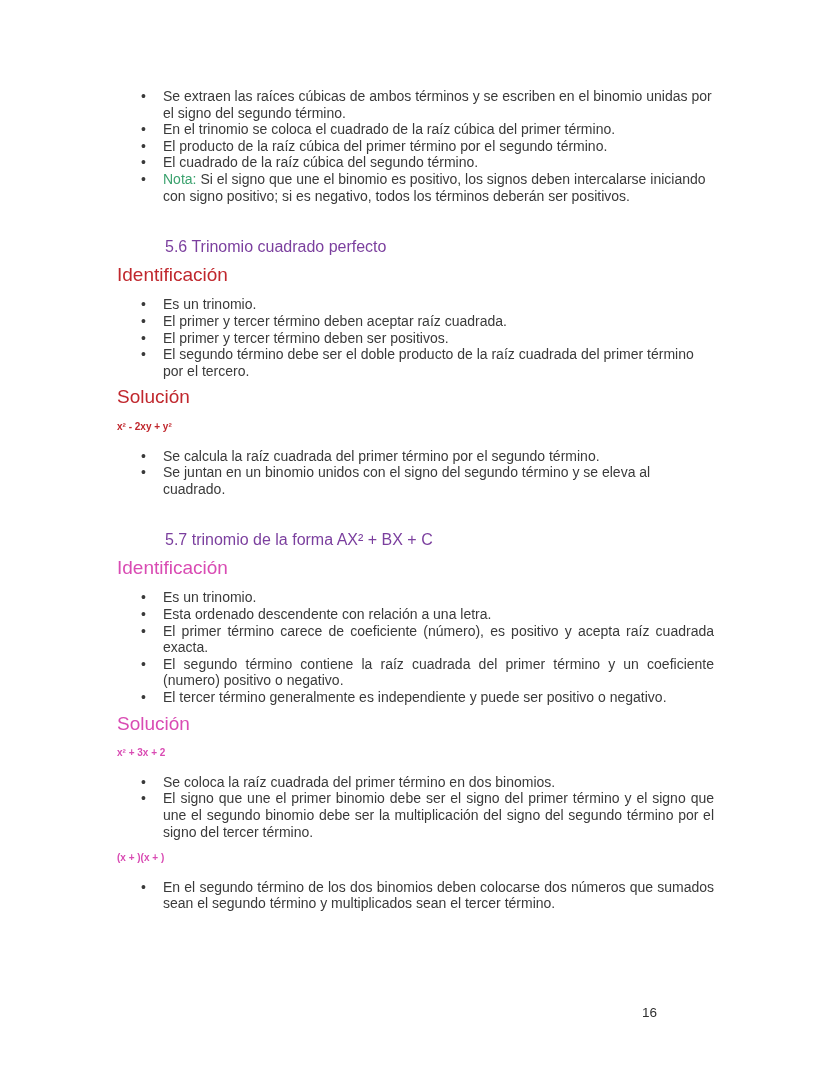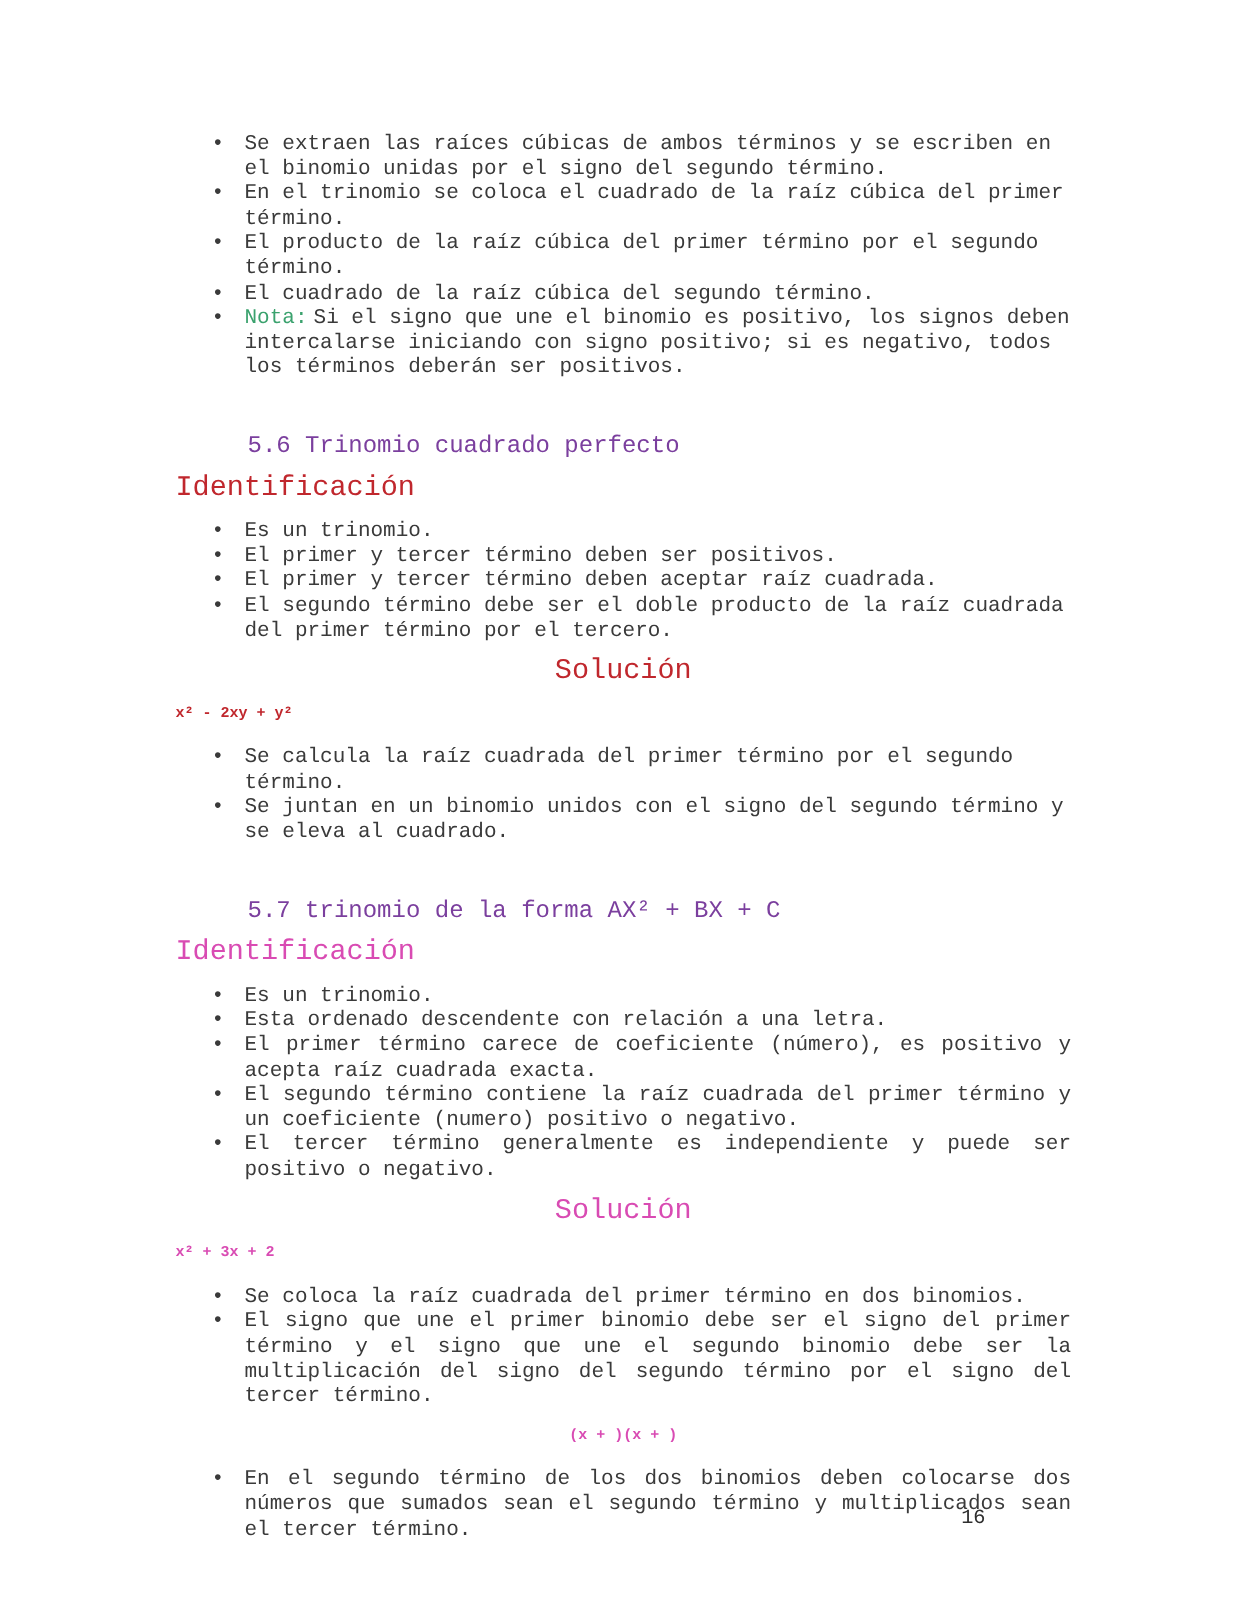--- a/index.html
+++ b/index.html
@@ -15,21 +15,20 @@
   body{
     font-family:"Liberation Sans","DejaVu Sans",sans-serif;
     color:var(--text);
   }
   .page{
     position:relative;
     width:773px;
     height:1071px;
     background:var(--paper);
     overflow:hidden;
-    font-family:Liberation Mono, monospace;
   }
   .content{
     position:absolute;
     top:88px;
     left:117px;
     width:597px;
     font-size:14px;
     line-height:16.6px;
   }
   
@@ -61,21 +60,21 @@
   }
   .sublabel.red{color:var(--red);}
   .sublabel.pink{color:var(--pink);}
   .formula{
     font-weight:bold;
     font-size:10px;
     margin-bottom:12px;
   }
   .formula.red{color:var(--red);}
   .formula.pink{color:var(--pink);}
-  .after-bullets{margin-top:9px;text-align:center;}
+  .after-bullets{margin-top:9px;}
   .bullets{margin-bottom:10px;}
   .nota-prefix{color:var(--green);margin-right:4px;}
   .page-number{
     position:absolute;
     right:116px;
     bottom:51px;
     font-size:13.5px;
     color:#2f2f2f;
     text-align:right;
   }
@@ -93,22 +92,22 @@
       <li>El cuadrado de la raíz cúbica del segundo término.</li>
       <li>
         <span class="nota-prefix">Nota:</span><span>Si el signo que une el binomio es positivo, los signos deben intercalarse iniciando con signo positivo; si es negativo, todos los términos deberán ser positivos.</span>
       </li>
     </ul>
 
     <h2 class="heading">5.6 Trinomio cuadrado perfecto</h2>
     <div class="sublabel red">Identificación</div>
     <ul class="bullets">
       <li>Es un trinomio.</li>
+      <li>El primer y tercer término deben aceptar raíz cuadrada.</li>
       <li>El primer y tercer término deben ser positivos.</li>
-      <li>El primer y tercer término deben aceptar raíz cuadrada.</li>
       <li>El segundo término debe ser el doble producto de la raíz cuadrada del primer término por el tercero.</li>
     </ul>
     <div class="sublabel red after-bullets">Solución</div>
     <div class="formula red">x² - 2xy + y²</div>
     <ul class="bullets">
       <li>Se calcula la raíz cuadrada del primer término por el segundo término.</li>
       <li>Se juntan en un binomio unidos con el signo del segundo término y se eleva al cuadrado.</li>
     </ul>
 
     <h2 class="heading">5.7 trinomio de la forma AX² + BX + C</h2>

